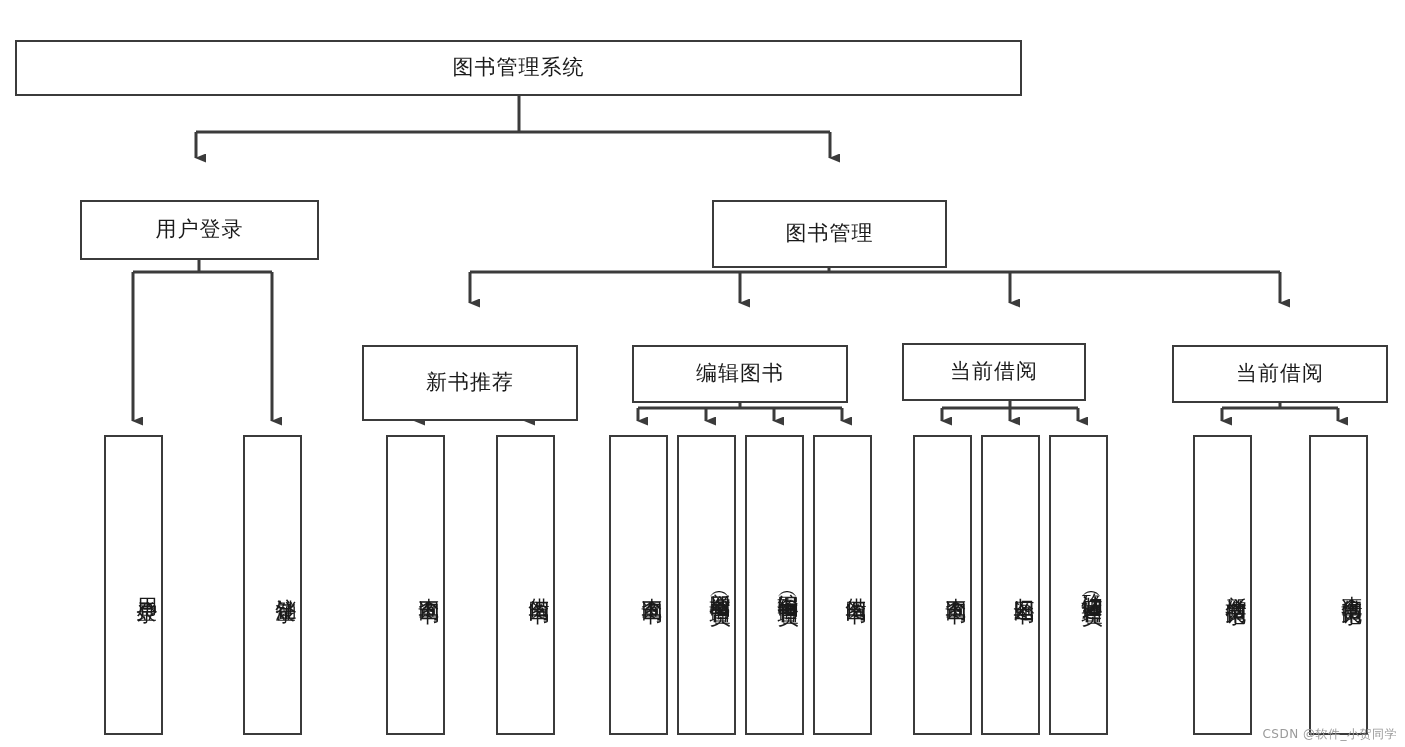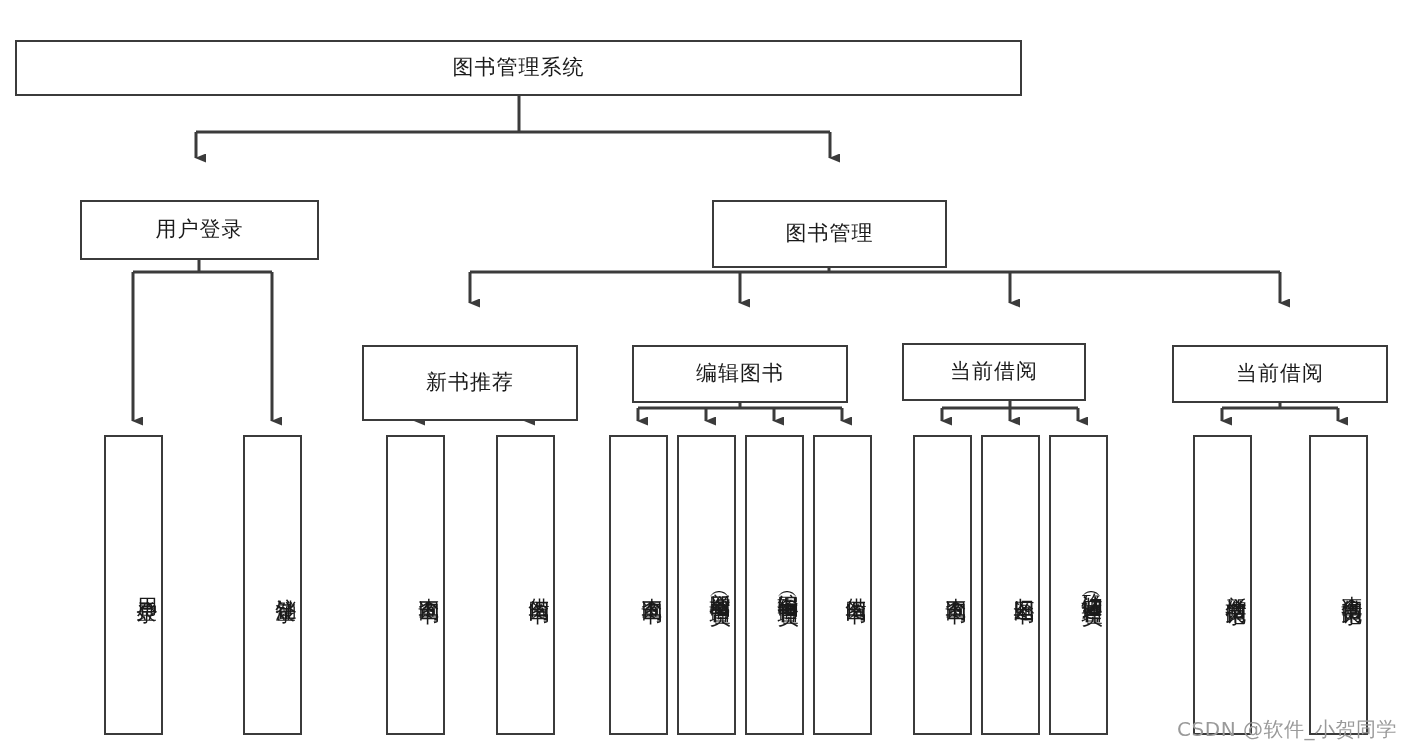--- a/index.html
+++ b/index.html
@@ -56,21 +56,21 @@
   .node.vert .vtext {
     writing-mode: vertical-rl;
     text-orientation: upright;
     display: block;
     white-space: nowrap;
   }
   #watermark {
     position: absolute;
     right: 8px;
     bottom: 4px;
-    font-size: 20px;
+    font-size: 12px;
     color: #9a9a9a;
     letter-spacing: 0.5px;
     white-space: nowrap;
   }
 </style>
 </head>
 <body>
 
 <div id="diagram-root">
 

